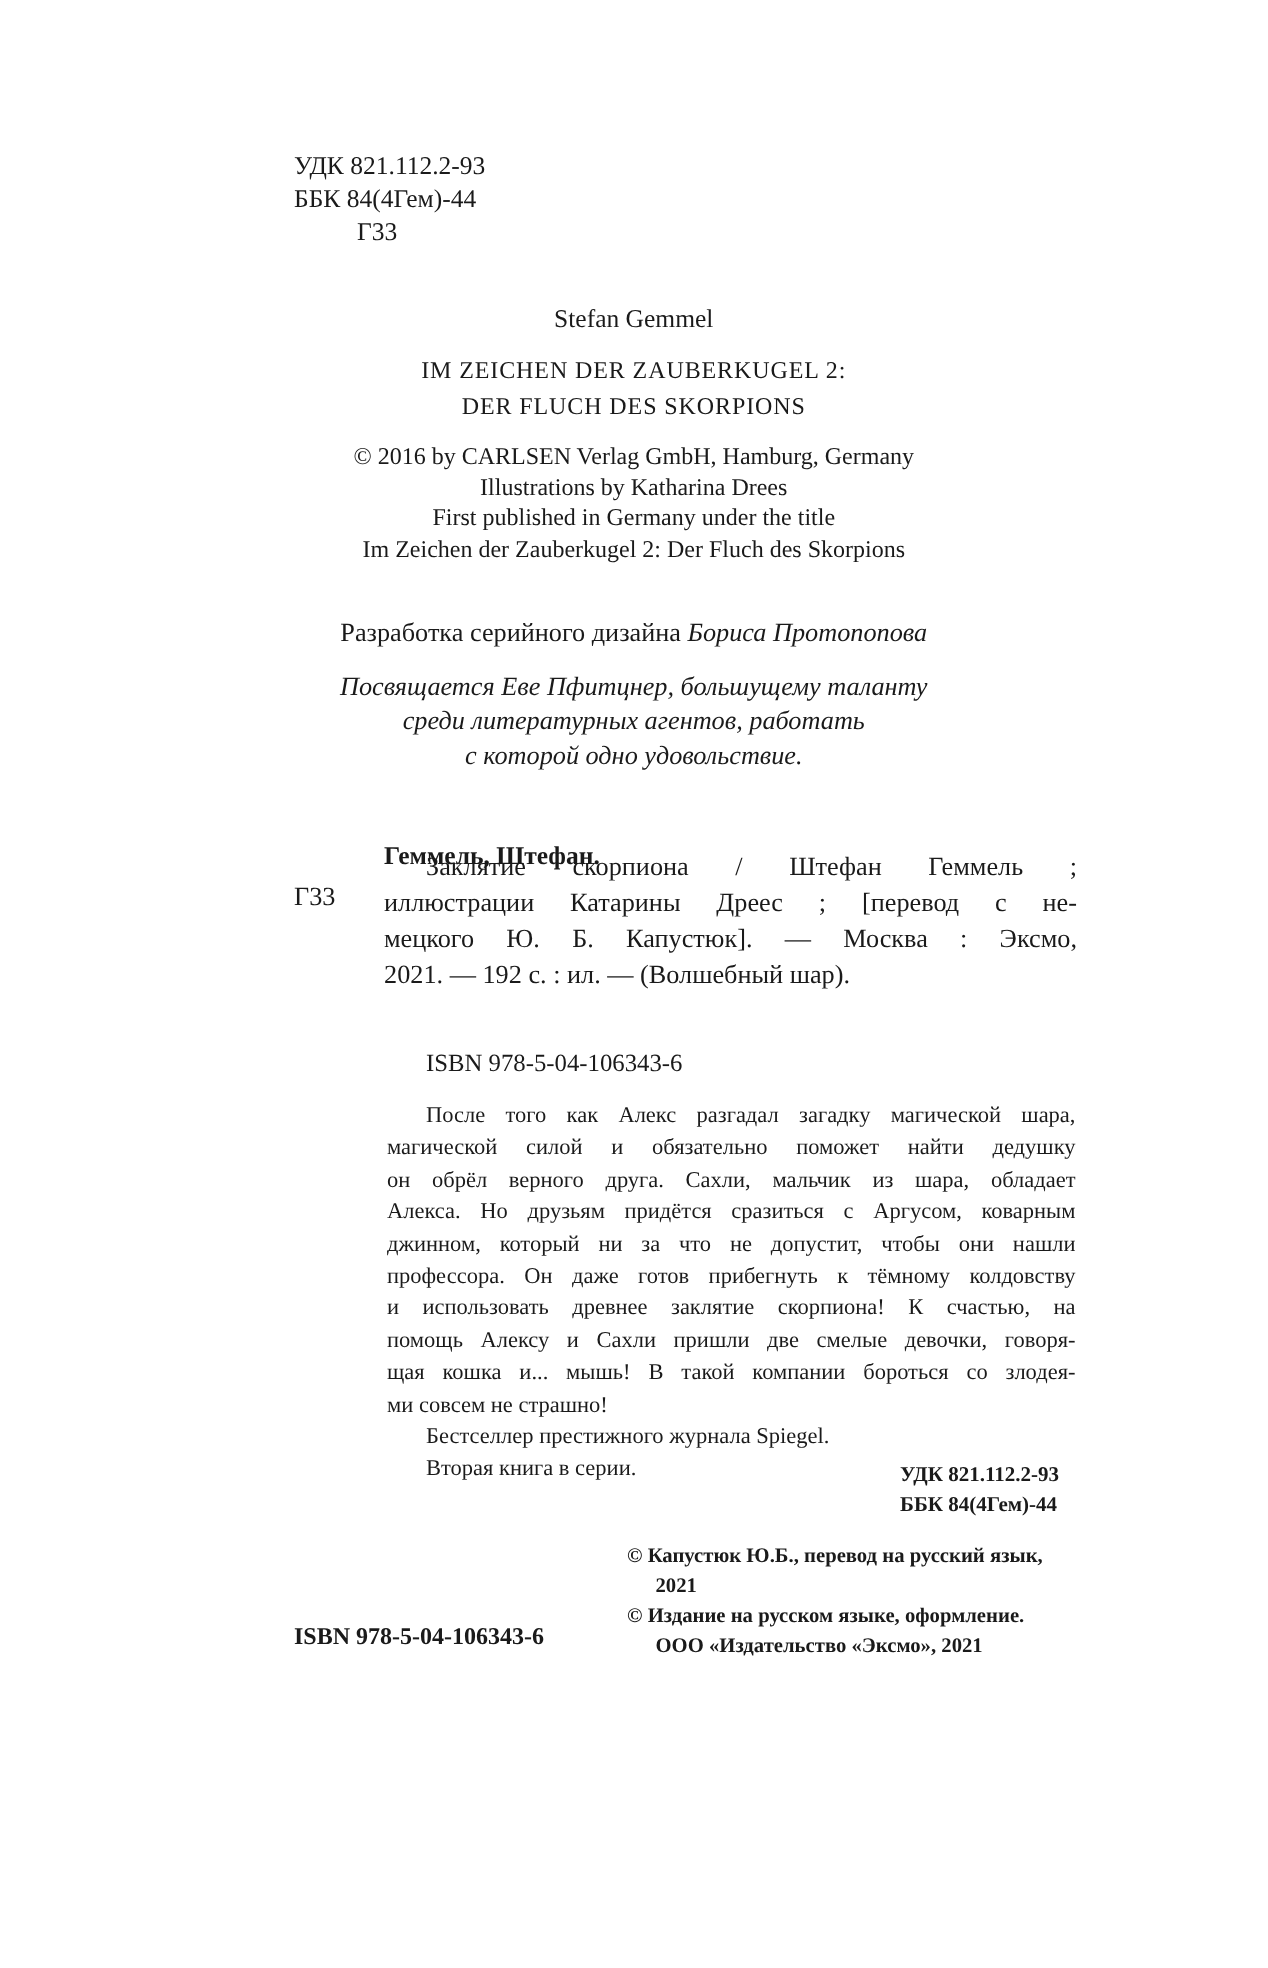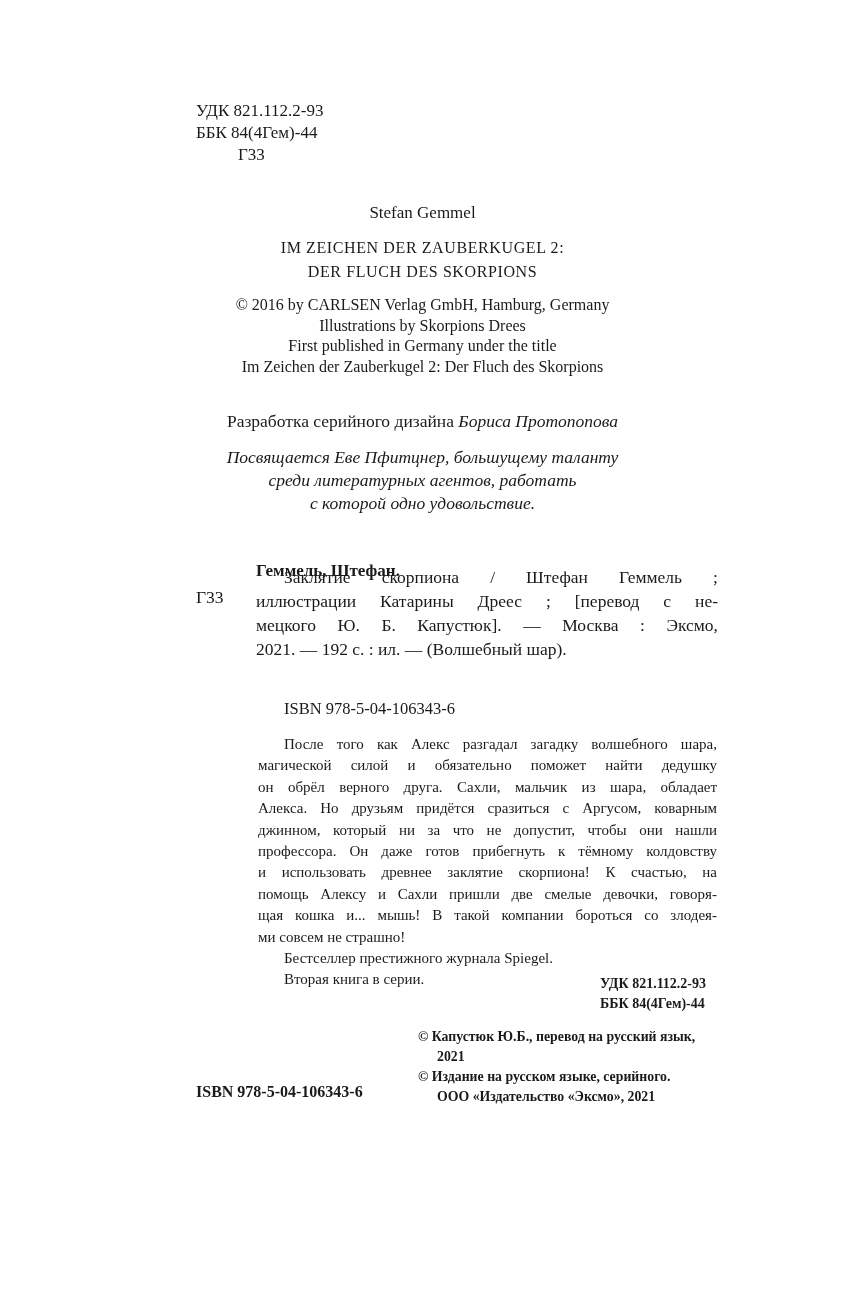--- a/index.html
+++ b/index.html
@@ -120,21 +120,21 @@
 
 <div class="center-block author-orig">Stefan Gemmel</div>
 
 <div class="center-block title-orig">
   <div>IM ZEICHEN DER ZAUBERKUGEL 2:</div>
   <div>DER FLUCH DES SKORPIONS</div>
 </div>
 
 <div class="center-block copyright-orig">
   <div>© 2016 by CARLSEN Verlag GmbH, Hamburg, Germany</div>
-  <div>Illustrations by Skorpions Drees</div>
+  <div>Illustrations by Katharina Drees</div>
   <div>First published in Germany under the title</div>
   <div>Im Zeichen der Zauberkugel 2: Der Fluch des Skorpions</div>
 </div>
 
 <div class="center-block design-credit">
   <span>Разработка серийного дизайна </span><i>Бориса Протопопова</i>
 </div>
 
 <div class="center-block dedication">
   <div>Посвящается Еве Пфитцнер, большущему таланту</div>
@@ -146,21 +146,21 @@
 <div class="abs bib-code">Г33</div>
 <div class="bib-desc">
   <span class="line indent">Заклятие скорпиона / Штефан Геммель ;</span>
   <span class="line">иллюстрации Катарины Дреес ; [перевод с не-</span>
   <span class="line">мецкого Ю. Б. Капустюк]. — Москва : Эксмо,</span>
   <span class="line last">2021. — 192 с. : ил. — (Волшебный шар).</span>
 </div>
 <div class="abs isbn-entry">ISBN 978-5-04-106343-6</div>
 
 <div class="annotation">
-  <span class="line indent">После того как Алекс разгадал загадку волшебного шара,</span>
+  <span class="line indent">После того как Алекс разгадал загадку магической шара,</span>
   <span class="line">магической силой и обязательно поможет найти дедушку</span>
   <span class="line">он обрёл верного друга. Сахли, мальчик из шара, обладает</span>
   <span class="line">Алекса. Но друзьям придётся сразиться с Аргусом, коварным</span>
   <span class="line">джинном, который ни за что не допустит, чтобы они нашли</span>
   <span class="line">профессора. Он даже готов прибегнуть к тёмному колдовству</span>
   <span class="line">и использовать древнее заклятие скорпиона! К счастью, на</span>
   <span class="line">помощь Алексу и Сахли пришли две смелые девочки, говоря-</span>
   <span class="line">щая кошка и... мышь! В такой компании бороться со злодея-</span>
   <span class="line last">ми совсем не страшно!</span>
   <span class="para">Бестселлер престижного журнала Spiegel.</span>
@@ -168,17 +168,17 @@
 </div>
 
 <div class="abs codes-bottom">
   <div>УДК 821.112.2-93</div>
   <div>ББК 84(4Гем)-44</div>
 </div>
 
 <div class="abs copyrights-ru">
   <div>© Капустюк Ю.Б., перевод на русский язык,</div>
   <div class="cont">2021</div>
-  <div>© Издание на русском языке, серийного.</div>
+  <div>© Издание на русском языке, оформление.</div>
   <div class="cont">ООО «Издательство «Эксмо», 2021</div>
 </div>
 
 <div class="abs isbn-bottom">ISBN 978-5-04-106343-6</div>
 
 </body></html>

